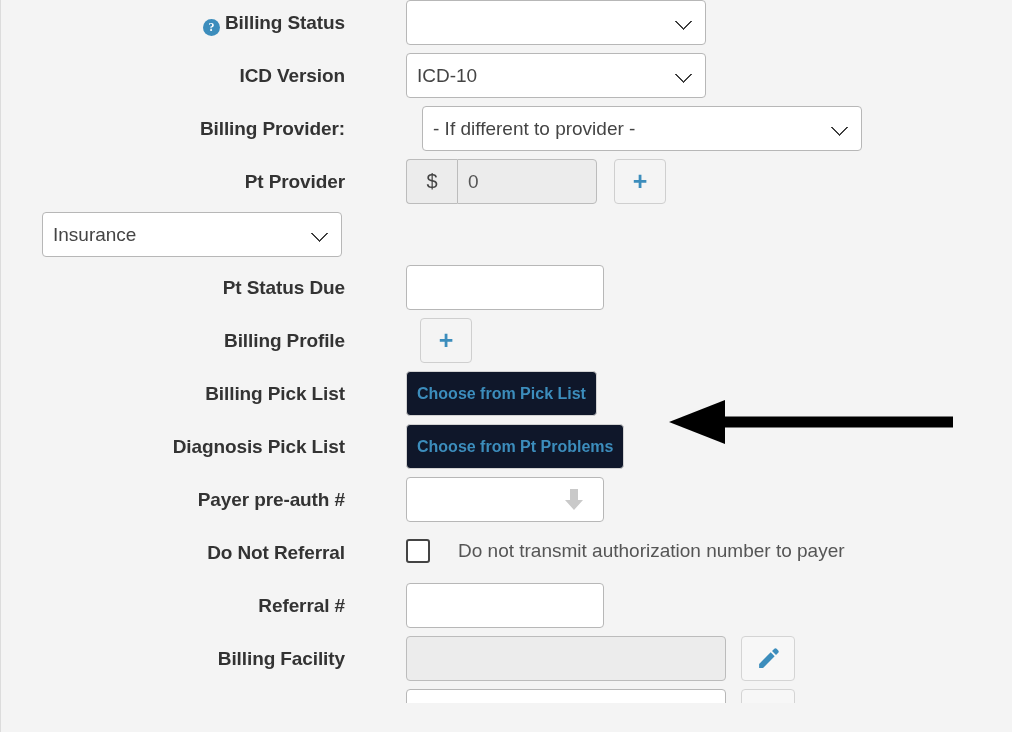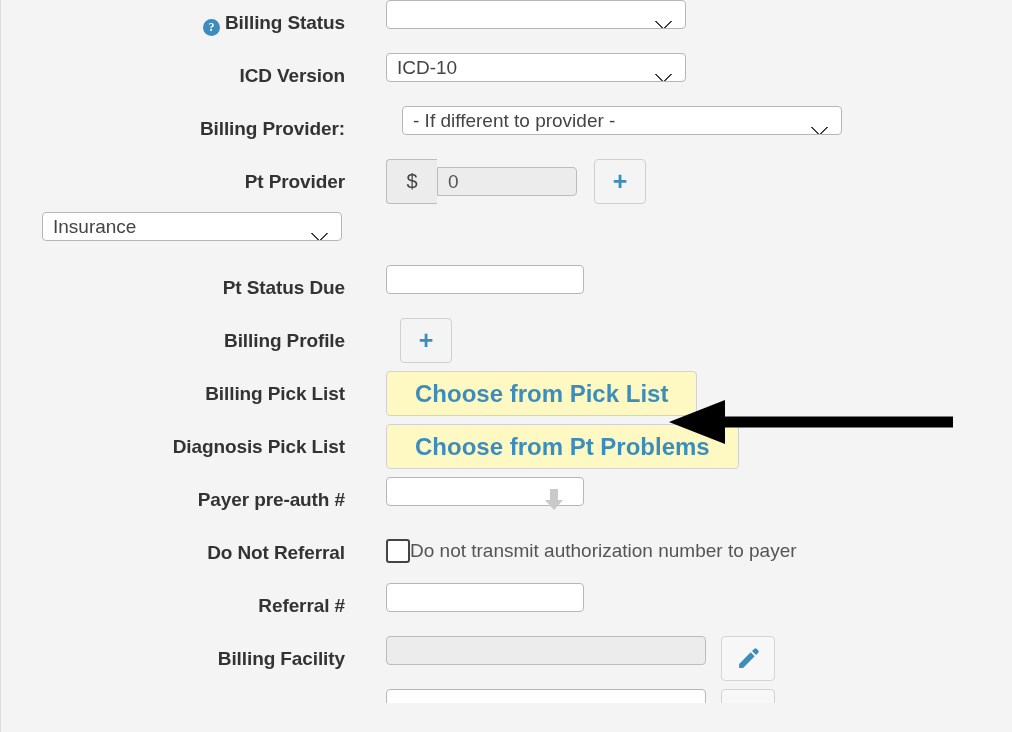--- a/index.html
+++ b/index.html
@@ -27,20 +27,21 @@
     position: absolute;
     left: 0;
     top: 0;
     width: 1012px;
   }
   .row {
     position: relative;
     display: flex;
     align-items: flex-start;
     height: 53px;
+    gap: 20px;
   }
   .lbl {
     width: 344px;
     min-width: 344px;
     text-align: right;
     font-weight: bold;
     font-size: 19px;
     color: #333333;
     line-height: 20px;
     padding-top: 13px;
@@ -72,21 +73,21 @@
   }
 
   
   select.sel, input.txt {
     font-family: "Liberation Sans", sans-serif;
     font-size: 19px;
     color: #444444;
     background: #ffffff;
     border: 1px solid #b7b7b7;
     border-radius: 4px;
-    height: 29px;
+    height: 45px;
     box-sizing: border-box;
     padding: 0 10px;
     outline: none;
     -webkit-appearance: none;
     appearance: none;
   }
   select.sel {
     padding-right: 34px;
     background-image:
       linear-gradient(45deg, transparent 49%, #3f3f3f 50%, #3f3f3f 60%, transparent 61%),
@@ -144,29 +145,29 @@
     align-items: center;
     justify-content: center;
     box-sizing: border-box;
     cursor: pointer;
     padding: 0;
     font-family: "Liberation Sans", sans-serif;
   }
   .btn-plus.tight { margin-left: 14px; }
 
   .btn-link {
-    background: #fef9c3;
+    background: #0f172a;
     border: 1px solid #d2d2d2;
     border-radius: 4px;
     color: #3c8dbc;
-    font-size: 24px;
+    font-size: 16px;
     font-weight: bold;
     font-family: "Liberation Sans", sans-serif;
     height: 45px;
-    padding: 0 28px;
+    padding: 0 10px;
     display: flex;
     align-items: center;
     box-sizing: border-box;
     cursor: pointer;
     white-space: nowrap;
   }
 
   
   .preauth-wrap { position: relative; display: inline-block; }
   .preauth-arrow {
@@ -189,21 +190,21 @@
     border: 2px solid #444444;
     border-radius: 3px;
     background: #ffffff;
     box-sizing: border-box;
     cursor: pointer;
     margin: 0;
     -webkit-appearance: none;
     appearance: none;
   }
   .chk-label {
-    margin-left: 0;
+    margin-left: 28px;
     font-size: 19px;
     color: #555555;
     font-family: "Liberation Sans", sans-serif;
   }
 
   .btn-edit {
     width: 54px;
     height: 45px;
     margin-left: 15px;
     background: #f7f7f7;

